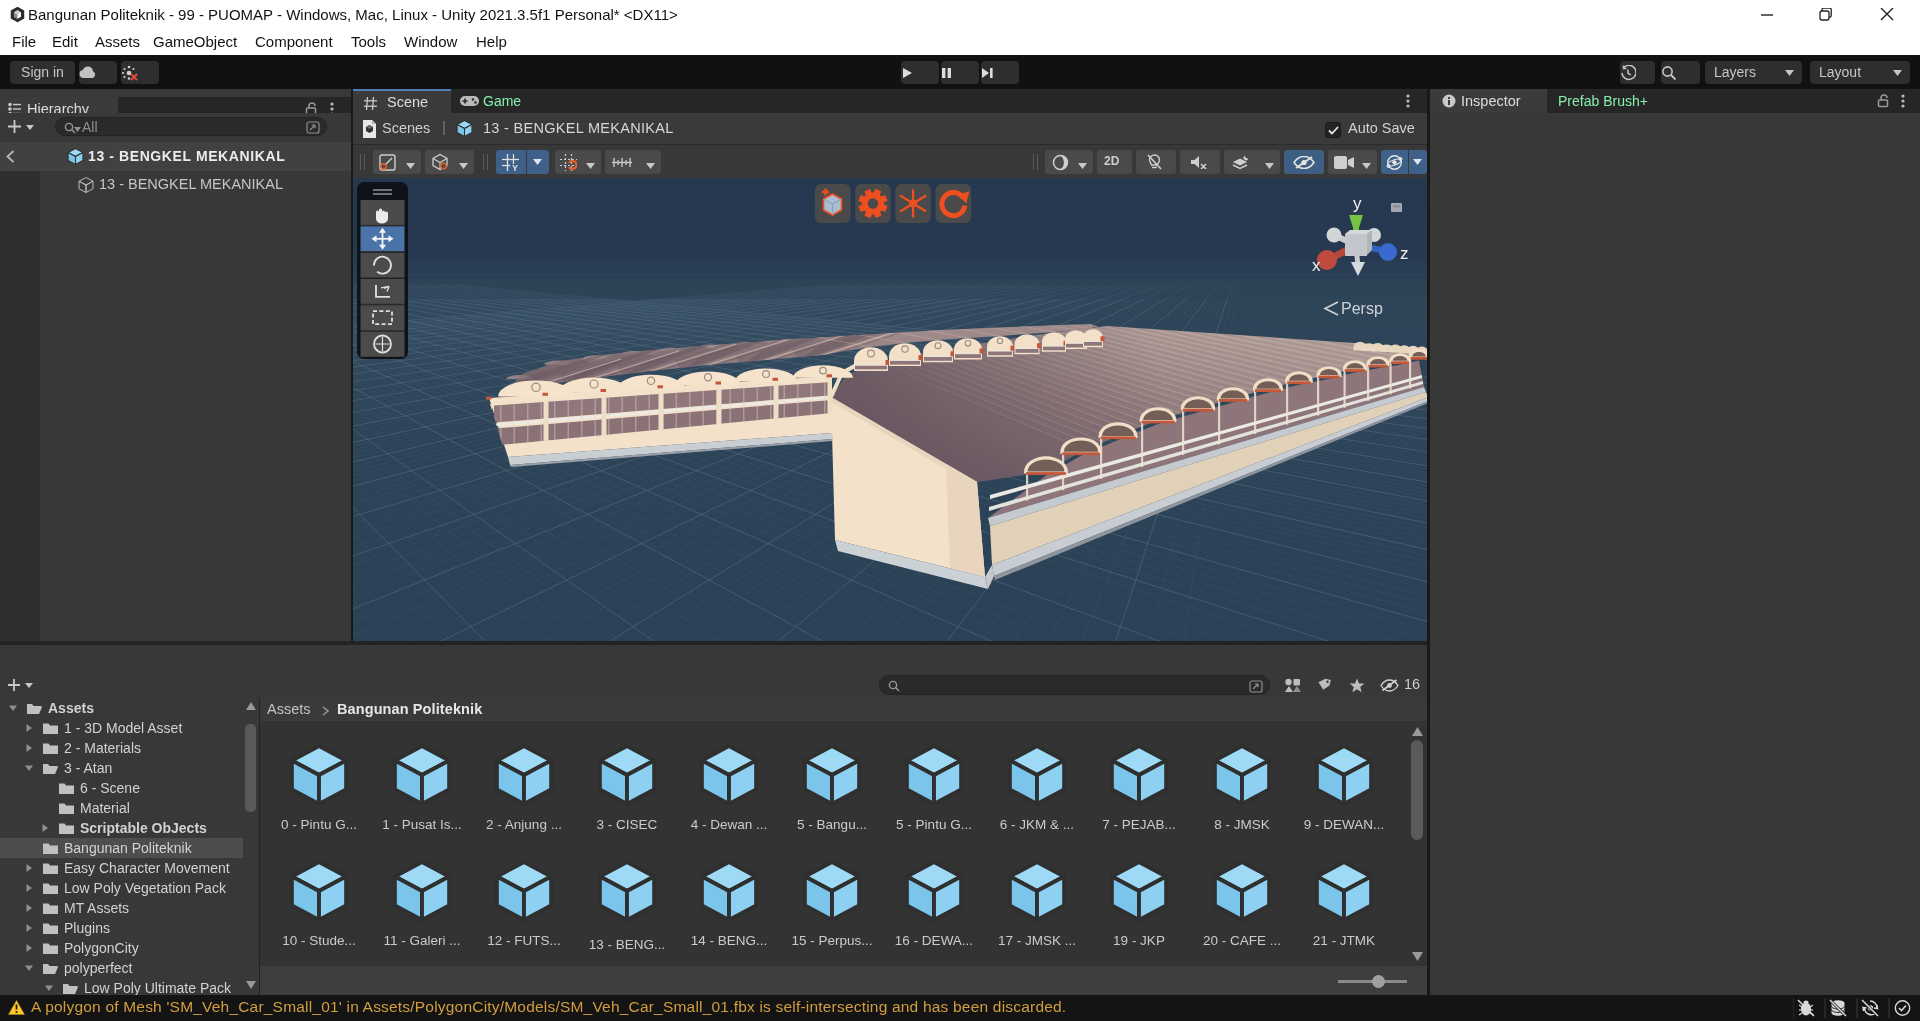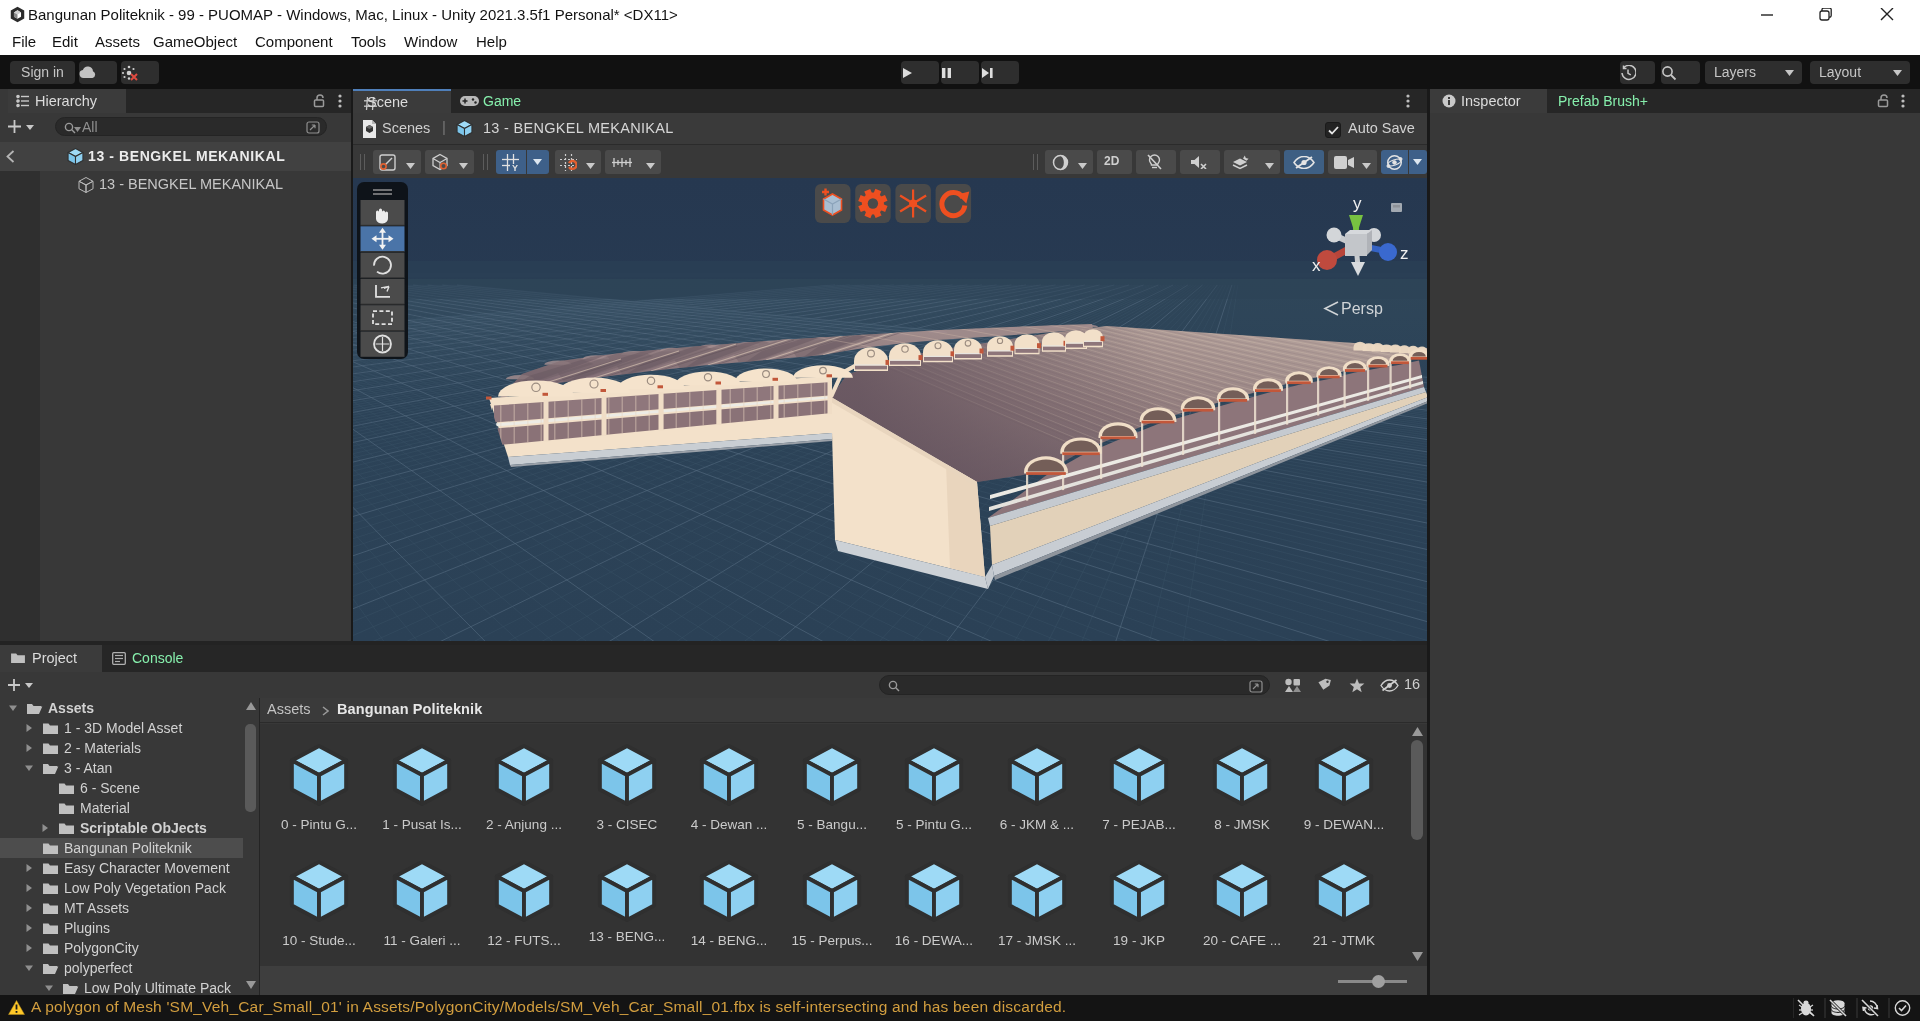--- a/index.html
+++ b/index.html
@@ -93,21 +93,21 @@
     <div class="tbtn" style="left:1705px;width:97px;text-align:left;"><span style="margin-left:9px;line-height:23px;">Layers</span>
 <svg class="abs" style="right:8px;top:9px" width="9" height="6" viewBox="0 0 9 6">
         <path d="M0 0 h9 L4.5 6 z" fill="#c6c6c6"></path>
       </svg></div>
     <div class="tbtn" style="left:1810px;width:100px;text-align:left;"><span style="margin-left:9px;line-height:23px;">Layout</span>
 <svg class="abs" style="right:8px;top:9px" width="9" height="6" viewBox="0 0 9 6">
         <path d="M0 0 h9 L4.5 6 z" fill="#c6c6c6"></path>
       </svg></div>
   </div>
 <div class="abs panel" style="left:0;top:89px;width:351px;height:556px;">
-    <div class="abs tabstrip" style="left:0;top:0;width:351px;height:24px;margin-left:8px;">
+    <div class="abs tabstrip" style="left:0;top:8px;width:351px;height:24px;">
       <div class="tab" style="left:0;width:118px;">
         <svg class="abs" style="left:8px;top:5px" width="14" height="14" viewBox="0 0 14 14">
           <g stroke="#c9c9c9" stroke-width="1.4" fill="none">
 <circle cx="2" cy="2.5" r="1.1" fill="#c9c9c9"></circle>
             <line x1="5" y1="2.5" x2="13" y2="2.5"></line>
 <circle cx="2" cy="7" r="1.1" fill="#c9c9c9"></circle>
             <line x1="5" y1="7" x2="13" y2="7"></line>
 <circle cx="2" cy="11.5" r="1.1" fill="#c9c9c9"></circle>
             <line x1="5" y1="11.5" x2="13" y2="11.5"></line>
           </g>
@@ -174,21 +174,21 @@
     <div class="abs tabstrip" style="left:0;top:0;width:1074px;height:24px;">
       <div class="tab" style="left:0;width:98px;border-top:2px solid #4f7fba;">
         <svg class="abs" style="left:11px;top:6px" width="13" height="13" viewBox="0 0 13 13">
           <g stroke="#c9c9c9" stroke-width="1.3">
 <line x1="3.5" y1="0" x2="2.5" y2="13"></line>
             <line x1="9.5" y1="0" x2="8.5" y2="13"></line>
 <line x1="0" y1="3.8" x2="13" y2="3.8"></line>
             <line x1="0" y1="9.2" x2="13" y2="9.2"></line>
           </g>
         </svg>
-        <span style="position:absolute;left:14px;top:-1px;">Scene</span>
+        <span style="position:absolute;left:34px;top:-1px;">Scene</span>
       </div>
       <svg class="abs" style="left:107px;top:6px" width="19" height="12" viewBox="0 0 19 12">
 <rect x="0" y="1" width="19" height="10" rx="5" fill="#b9b9b9"></rect>
 <path d="M5 3.5 v5 M2.5 6 h5" stroke="#262626" stroke-width="1.5"></path>
 <circle cx="13" cy="4.5" r="1.2" fill="#262626"></circle>
         <circle cx="15.5" cy="7.5" r="1.2" fill="#262626"></circle>
       </svg>
       <span class="tabtxt" style="left:130px;">Game</span>
       <svg class="abs" style="left:1053px;top:5px" width="4" height="14" viewBox="0 0 4 14">
         <circle cx="2" cy="2" r="1.6" fill="#bdbdbd"></circle>
@@ -1070,35 +1070,20 @@
 <text x="1047" y="81" font-family="Liberation Sans" font-size="17" fill="#f0f0f0">z</text>
 </g>
         <text x="988" y="136" font-family="Liberation Sans" font-size="16" fill="#cfd3d6">Persp</text>
         <path d="M 985 124 l -13 6.5 l 13 6.5" fill="none" stroke="#cfd3d6" stroke-width="1.6"></path>
       </svg>
     </div>
     <div class="abs" style="left:0;top:553px;width:1074px;height:3px;background:#232323;"></div>
   </div>
 <div class="abs" style="left:0;top:641px;width:1427px;height:4px;background:#232323;"></div>
 <div class="abs panel" style="left:0;top:645px;width:1427px;height:350px;">
-    <div class="abs tabstrip" style="left:0;top:0;width:1427px;height:27px;">
-      <div class="tab" style="left:0;width:102px;height:27px;line-height:27px;">
-        <svg class="abs" style="left:10px;top:7px" width="16" height="12" viewBox="0 0 17 13">
-          <path d="M1 1.5 h5.5 l1.5 2 H16 V12 H1 z" fill="#c0c0c0"></path>
-        </svg>
-        <span style="position:absolute;left:32px;">Project</span>
-      </div>
-      <svg class="abs" style="left:112px;top:7px" width="14" height="13" viewBox="0 0 14 13">
-<rect x="0.7" y="0.7" width="12.6" height="11.6" rx="1" fill="none" stroke="#b0b0b0" stroke-width="1.3"></rect>
-<line x1="3" y1="3.5" x2="11" y2="3.5" stroke="#b0b0b0" stroke-width="1.2"></line>
-<line x1="3" y1="6.5" x2="11" y2="6.5" stroke="#b0b0b0" stroke-width="1.2"></line>
-<line x1="3" y1="9.5" x2="8" y2="9.5" stroke="#b0b0b0" stroke-width="1.2"></line>
-      </svg>
-      <span class="tabtxt" style="left:132px;height:27px;line-height:27px;">Console</span>
-    </div>
     <div class="abs" style="left:0;top:27px;width:1427px;height:26px;background:#383838;">
       <svg class="abs" style="left:8px;top:7px" width="12" height="12" viewBox="0 0 12 12">
         <path d="M6 0 v12 M0 6 h12" stroke="#c8c8c8" stroke-width="1.8"></path>
       </svg>
       <svg class="abs" style="left:25px;top:11px" width="8" height="5" viewBox="0 0 8 5">
         <path d="M0 0 h8 L4 5 z" fill="#c8c8c8"></path>
       </svg>
       <div class="abs" style="left:879px;top:3px;width:391px;height:20px;background:#2a2a2a;border:1px solid #242424;border-radius:10.0px;">
         <svg class="abs" style="left:8px;top:4.0px" width="12" height="12" viewBox="0 0 12 12">
           <circle cx="5" cy="5" r="3.6" fill="none" stroke="#9a9a9a" stroke-width="1.4"></circle>
@@ -1361,21 +1346,21 @@
       <polygon points="32,2 60,17 32,32 4,17" fill="#9edaf6" stroke="#2f2f2f" stroke-width="4" stroke-linejoin="round"></polygon>
       <polygon points="4,17 32,32 32,62 4,47" fill="#7cc5ea" stroke="#2f2f2f" stroke-width="4" stroke-linejoin="round"></polygon>
       <polygon points="60,17 32,32 32,62 60,47" fill="#8ed0f1" stroke="#2f2f2f" stroke-width="4" stroke-linejoin="round"></polygon>
     </svg>
     <div class="lbl" style="left:474px;top:288px;width:100px;">12 - FUTS...</div>
     <svg class="abs" style="left:596px;top:215px" width="62" height="62" viewBox="0 0 64 64">
       <polygon points="32,2 60,17 32,32 4,17" fill="#9edaf6" stroke="#2f2f2f" stroke-width="4" stroke-linejoin="round"></polygon>
       <polygon points="4,17 32,32 32,62 4,47" fill="#7cc5ea" stroke="#2f2f2f" stroke-width="4" stroke-linejoin="round"></polygon>
       <polygon points="60,17 32,32 32,62 60,47" fill="#8ed0f1" stroke="#2f2f2f" stroke-width="4" stroke-linejoin="round"></polygon>
     </svg>
-    <div class="lbl" style="left:577px;top:284px;width:100px;">13 - BENG...</div>
+    <div class="lbl" style="left:577px;top:292px;width:100px;">13 - BENG...</div>
     <svg class="abs" style="left:698px;top:215px" width="62" height="62" viewBox="0 0 64 64">
       <polygon points="32,2 60,17 32,32 4,17" fill="#9edaf6" stroke="#2f2f2f" stroke-width="4" stroke-linejoin="round"></polygon>
       <polygon points="4,17 32,32 32,62 4,47" fill="#7cc5ea" stroke="#2f2f2f" stroke-width="4" stroke-linejoin="round"></polygon>
       <polygon points="60,17 32,32 32,62 60,47" fill="#8ed0f1" stroke="#2f2f2f" stroke-width="4" stroke-linejoin="round"></polygon>
     </svg>
     <div class="lbl" style="left:679px;top:288px;width:100px;">14 - BENG...</div>
     <svg class="abs" style="left:801px;top:215px" width="62" height="62" viewBox="0 0 64 64">
       <polygon points="32,2 60,17 32,32 4,17" fill="#9edaf6" stroke="#2f2f2f" stroke-width="4" stroke-linejoin="round"></polygon>
       <polygon points="4,17 32,32 32,62 4,47" fill="#7cc5ea" stroke="#2f2f2f" stroke-width="4" stroke-linejoin="round"></polygon>
       <polygon points="60,17 32,32 32,62 60,47" fill="#8ed0f1" stroke="#2f2f2f" stroke-width="4" stroke-linejoin="round"></polygon>

